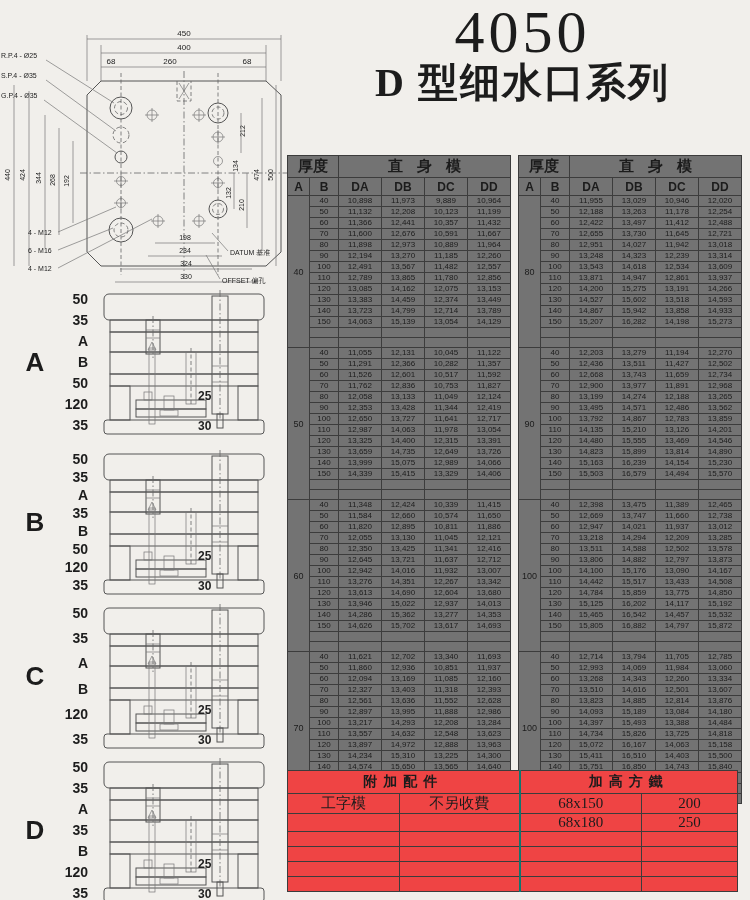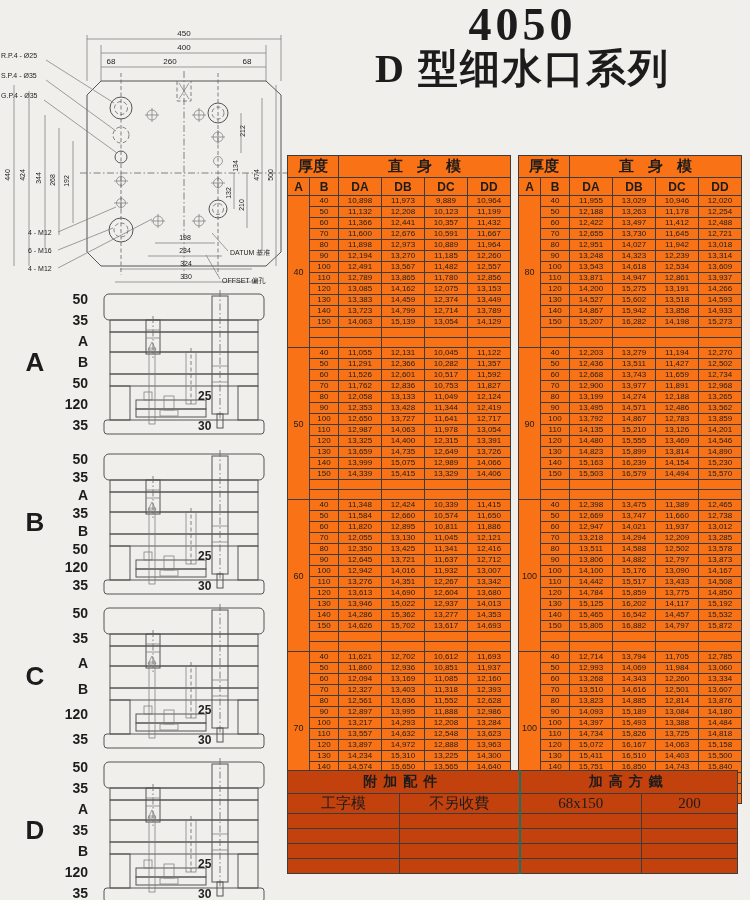--- a/index.html
+++ b/index.html
@@ -1,56 +1,56 @@
 <!DOCTYPE html>
 <html><head>
 <meta charset="utf-8">
 <style>
   html,body{margin:0;padding:0;}
   body{width:750px;height:900px;background:#e8e6e2;font-family:"Liberation Sans",sans-serif;color:#1c1c1c;}
   #page{position:relative;width:750px;height:900px;background:#f1efeb;overflow:hidden;border-right:2px solid #2a2a2a;}
 
   
   .title-block{position:absolute;left:300px;top:2px;width:445px;text-align:center;}
-  .title-model{font-family:"Liberation Serif",serif;font-weight:bold;font-size:46px;letter-spacing:4px;line-height:1.0;}
+  .title-model{font-family:"Liberation Serif",serif;font-weight:normal;font-size:60px;letter-spacing:4px;line-height:1.0;}
   .title-series{font-family:"Liberation Serif",serif;font-weight:bold;font-size:40px;letter-spacing:2px;line-height:1.05;white-space:nowrap;}
 
   
   .drawing-wrap{position:absolute;left:0px;top:23px;width:292px;height:278px;}
   svg text{font-family:"Liberation Sans",sans-serif;fill:#222;}
   .dwg-line{stroke:#555;stroke-width:1;fill:none;}
   .dwg-thin{stroke:#777;stroke-width:0.7;fill:none;}
   .dwg-dash{stroke:#666;stroke-width:0.8;fill:none;stroke-dasharray:4 2.5;}
   .dwg-dashdot{stroke:#666;stroke-width:0.8;fill:none;stroke-dasharray:7 2.5 1.5 2.5;}
   .dwg-txt{font-size:8px;}
   .dwg-txt-s{font-size:7px;}
 
   
   .section{position:absolute;left:18px;width:265px;height:148px;display:flex;align-items:stretch;}
   .section-letter{width:34px;font-size:26px;font-weight:bold;display:flex;align-items:center;justify-content:center;}
   .dim-stack{width:42px;display:flex;flex-direction:column;justify-content:space-between;align-items:flex-end;padding:4px 6px 4px 0;box-sizing:border-box;}
   .dim-label{font-size:14px;font-weight:bold;line-height:1;}
   .section svg{flex:0 0 auto;}
 
   
-  .price-table{position:absolute;border-collapse:collapse;table-layout:fixed;background:#f97316;}
+  .price-table{position:absolute;border-collapse:collapse;table-layout:fixed;background:#737373;}
   .price-table th,.price-table td{border:1px solid #3c3c3c;padding:0;text-align:center;overflow:hidden;white-space:nowrap;}
   .price-table{border:1.5px solid #2c2c2c;}
   .pt-left{left:287px;top:155px;}
   .pt-right{left:518px;top:155px;}
   .hdr1 th{height:21px;font-family:"Liberation Serif",serif;font-size:15px;font-weight:bold;}
   .hdr-straight{letter-spacing:14px;text-indent:14px;}
   .hdr2 th{height:17px;font-size:12px;font-weight:bold;font-family:"Liberation Sans",sans-serif;}
   .price-table td{font-size:8px;height:10px;line-height:10px;}
   .acell{font-size:9px !important;}
   .srow td{height:9px;}
   .col-a{width:22px;}.col-b{width:29px;}.col-p{width:43px;}
 
   
-  .acc-table{position:absolute;left:287px;top:770px;border-collapse:collapse;table-layout:fixed;background:#c2410c;border:1.5px solid #2c2c2c;}
+  .acc-table{position:absolute;left:287px;top:770px;border-collapse:collapse;table-layout:fixed;background:#ef4444;border:1.5px solid #2c2c2c;}
   .acc-table th,.acc-table td{border:1px solid #3c3c3c;text-align:center;padding:0;}
   .acc-table th{height:22px;font-family:"Liberation Serif",serif;font-size:14px;font-weight:bold;letter-spacing:6px;}
   .acc-table td{height:14px;font-size:15px;font-family:"Liberation Serif",serif;}
   .acc-table td:nth-child(3),.acc-table th:nth-child(2){border-left:2px solid #0f766e;}
   .acc-c1{width:112px;}.acc-c2{width:120px;}.acc-c3{width:122px;}.acc-c4{width:96px;}
 </style>
 </head>
 <body>
 
 <div id="page">
@@ -609,21 +609,21 @@
           <td></td>
           <td></td>
           <td></td>
           <td></td>
         </tr>
         <tr>
           <td class="acell" rowspan="14">70</td>
           <td class="bcell">40</td>
           <td class="pcell">11,621</td>
           <td class="pcell">12,702</td>
-          <td class="pcell">10,612</td>
+          <td class="pcell">13,340</td>
           <td class="pcell">11,693</td>
         </tr>
         <tr>
           <td class="bcell">50</td>
           <td class="pcell">11,860</td>
           <td class="pcell">12,936</td>
           <td class="pcell">10,851</td>
           <td class="pcell">11,937</td>
         </tr>
         <tr>
@@ -1152,20 +1152,26 @@
     <tbody>
         <tr>
           <td>工字模</td>
           <td>不另收費</td>
           <td>68x150</td>
           <td>200</td>
         </tr>
         <tr>
           <td></td>
           <td></td>
+          <td>68x180</td>
+          <td>250</td>
+        </tr>
+        <tr>
+          <td></td>
+          <td></td>
           <td></td>
           <td></td>
         </tr>
         <tr>
           <td></td>
           <td></td>
           <td></td>
           <td></td>
         </tr>
         <tr>

